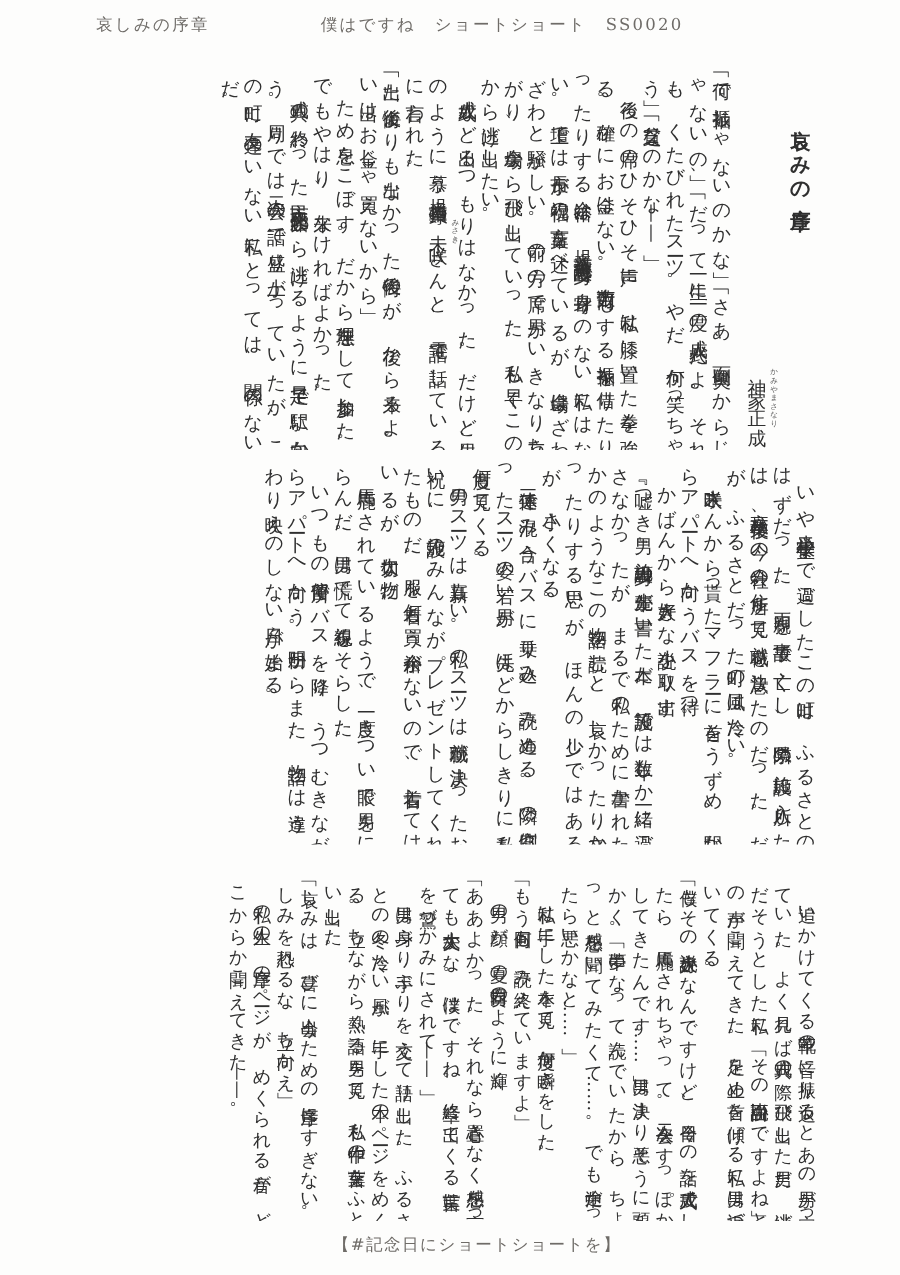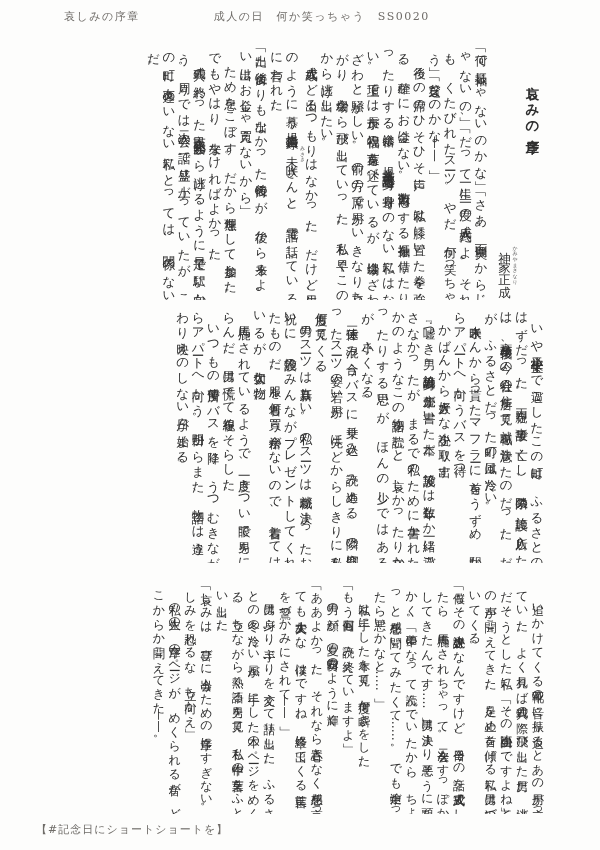--- a/index.html
+++ b/index.html
@@ -42,31 +42,31 @@
   }
   .story-author{
     position:absolute;bottom:18px;right:27px;
     writing-mode:vertical-rl;
     font-size:12.5px;letter-spacing:1.5px;white-space:nowrap;
   }
   ruby rt{font-size:5px;letter-spacing:0;color:#5a5a5a;}
   
   .running-footer{
     position:absolute;bottom:13px;left:0;width:100%;
-    padding-left:36px;box-sizing:border-box;
+    text-align:center;padding-left:36px;box-sizing:border-box;
     font-size:11px;color:#6f6c68;letter-spacing:1px;
   }
 </style>
 </head>
 <body>
 
 <div class="page">
 
   <div class="running-header">
-    <span class="header-left">哀しみの序章</span><span class="header-right">成人の日　何か笑っちゃう　SS0020</span>
+    <span class="header-left">哀しみの序章</span><span class="header-right">僕はですね　ショートショート　SS0020</span>
   </div>
 
   <div class="text-area">
 
     <section class="band band-1">
       <div class="title-block">
         <h1 class="story-title">哀しみの序章</h1>
         <div class="story-author"><ruby>神家<rt>かみや</rt></ruby><ruby>正成<rt>まさなり</rt></ruby></div>
       </div>
     <p class="no-indent">「何で振袖じゃないのかな」、「さあ、面倒臭いからじゃないの」、「だって一生に一度の成人式だよ。それも、くたびれたスーツ。やだ、何か笑っちゃう」、「貧乏なのかな——」</p>

